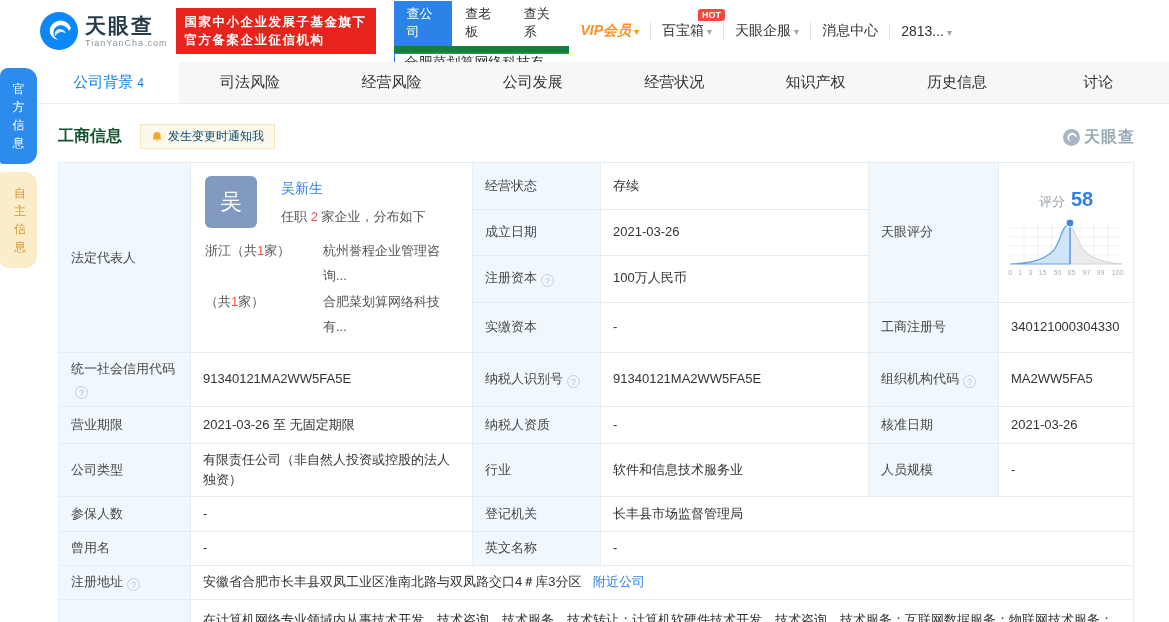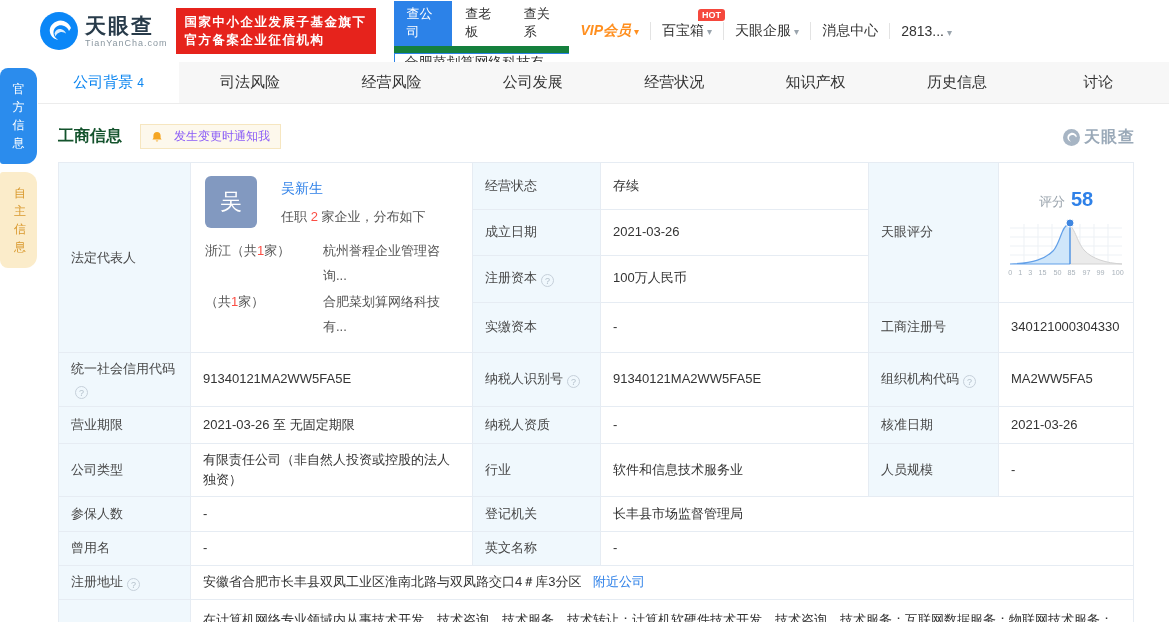--- a/index.html
+++ b/index.html
@@ -45,22 +45,22 @@
 
   
   main { position:absolute; left:38px; top:62px; width:1131px; }
   .tabbar { display:flex; height:42px; background:#f7f7f7; border-bottom:1px solid #ececec; }
   .tab { flex:1; display:flex; align-items:center; justify-content:center; font-size:15px; color:#333; cursor:pointer; }
   .tab.active { background:#fff; color:#0b85f0; }
   .tab .cnt { font-size:12px; margin-left:4px; color:#0b85f0; }
 
   .section-head { position:relative; display:flex; align-items:center; padding:20px 20px 13px; }
   .sec-title { font-size:16px; font-weight:bold; color:#14532d;text-align:right; }
-  .notify-badge { display:flex; align-items:center; gap:11px; margin-left:18px; background:#fdf8ec;
-     border:1px solid #f6e6c0; color:#8b5cf6; font-size:12px; padding:3px 10px; cursor:pointer; }
+  .notify-badge { display:flex; align-items:center; gap:5px; margin-left:18px; background:#fdf8ec;
+     border:1px solid #f6e6c0; color:#0c4a6e; font-size:12px; padding:3px 10px; cursor:pointer; }
   .watermark { position:absolute; right:34px; top:23px; display:flex; align-items:center; gap:4px; }
   .watermark span { font-size:16px; font-weight:bold; color:#9aa9b8; letter-spacing:1px; }
 
   
   table.biz { border-collapse:collapse; table-layout:fixed; width:1075px; margin:0 36px 0 20px; }
   td { border:1px solid #e6ecf3; font-size:13px; padding:6px 12px; line-height:1.55; vertical-align:middle;
       word-break:break-all; }
   td.lbl { background:#f0f8fd; color:#474747; }
   .dash { color:#333; }
   .help { display:inline-block; width:13px; height:13px; border:1px solid #c6d0da; border-radius:50%;

